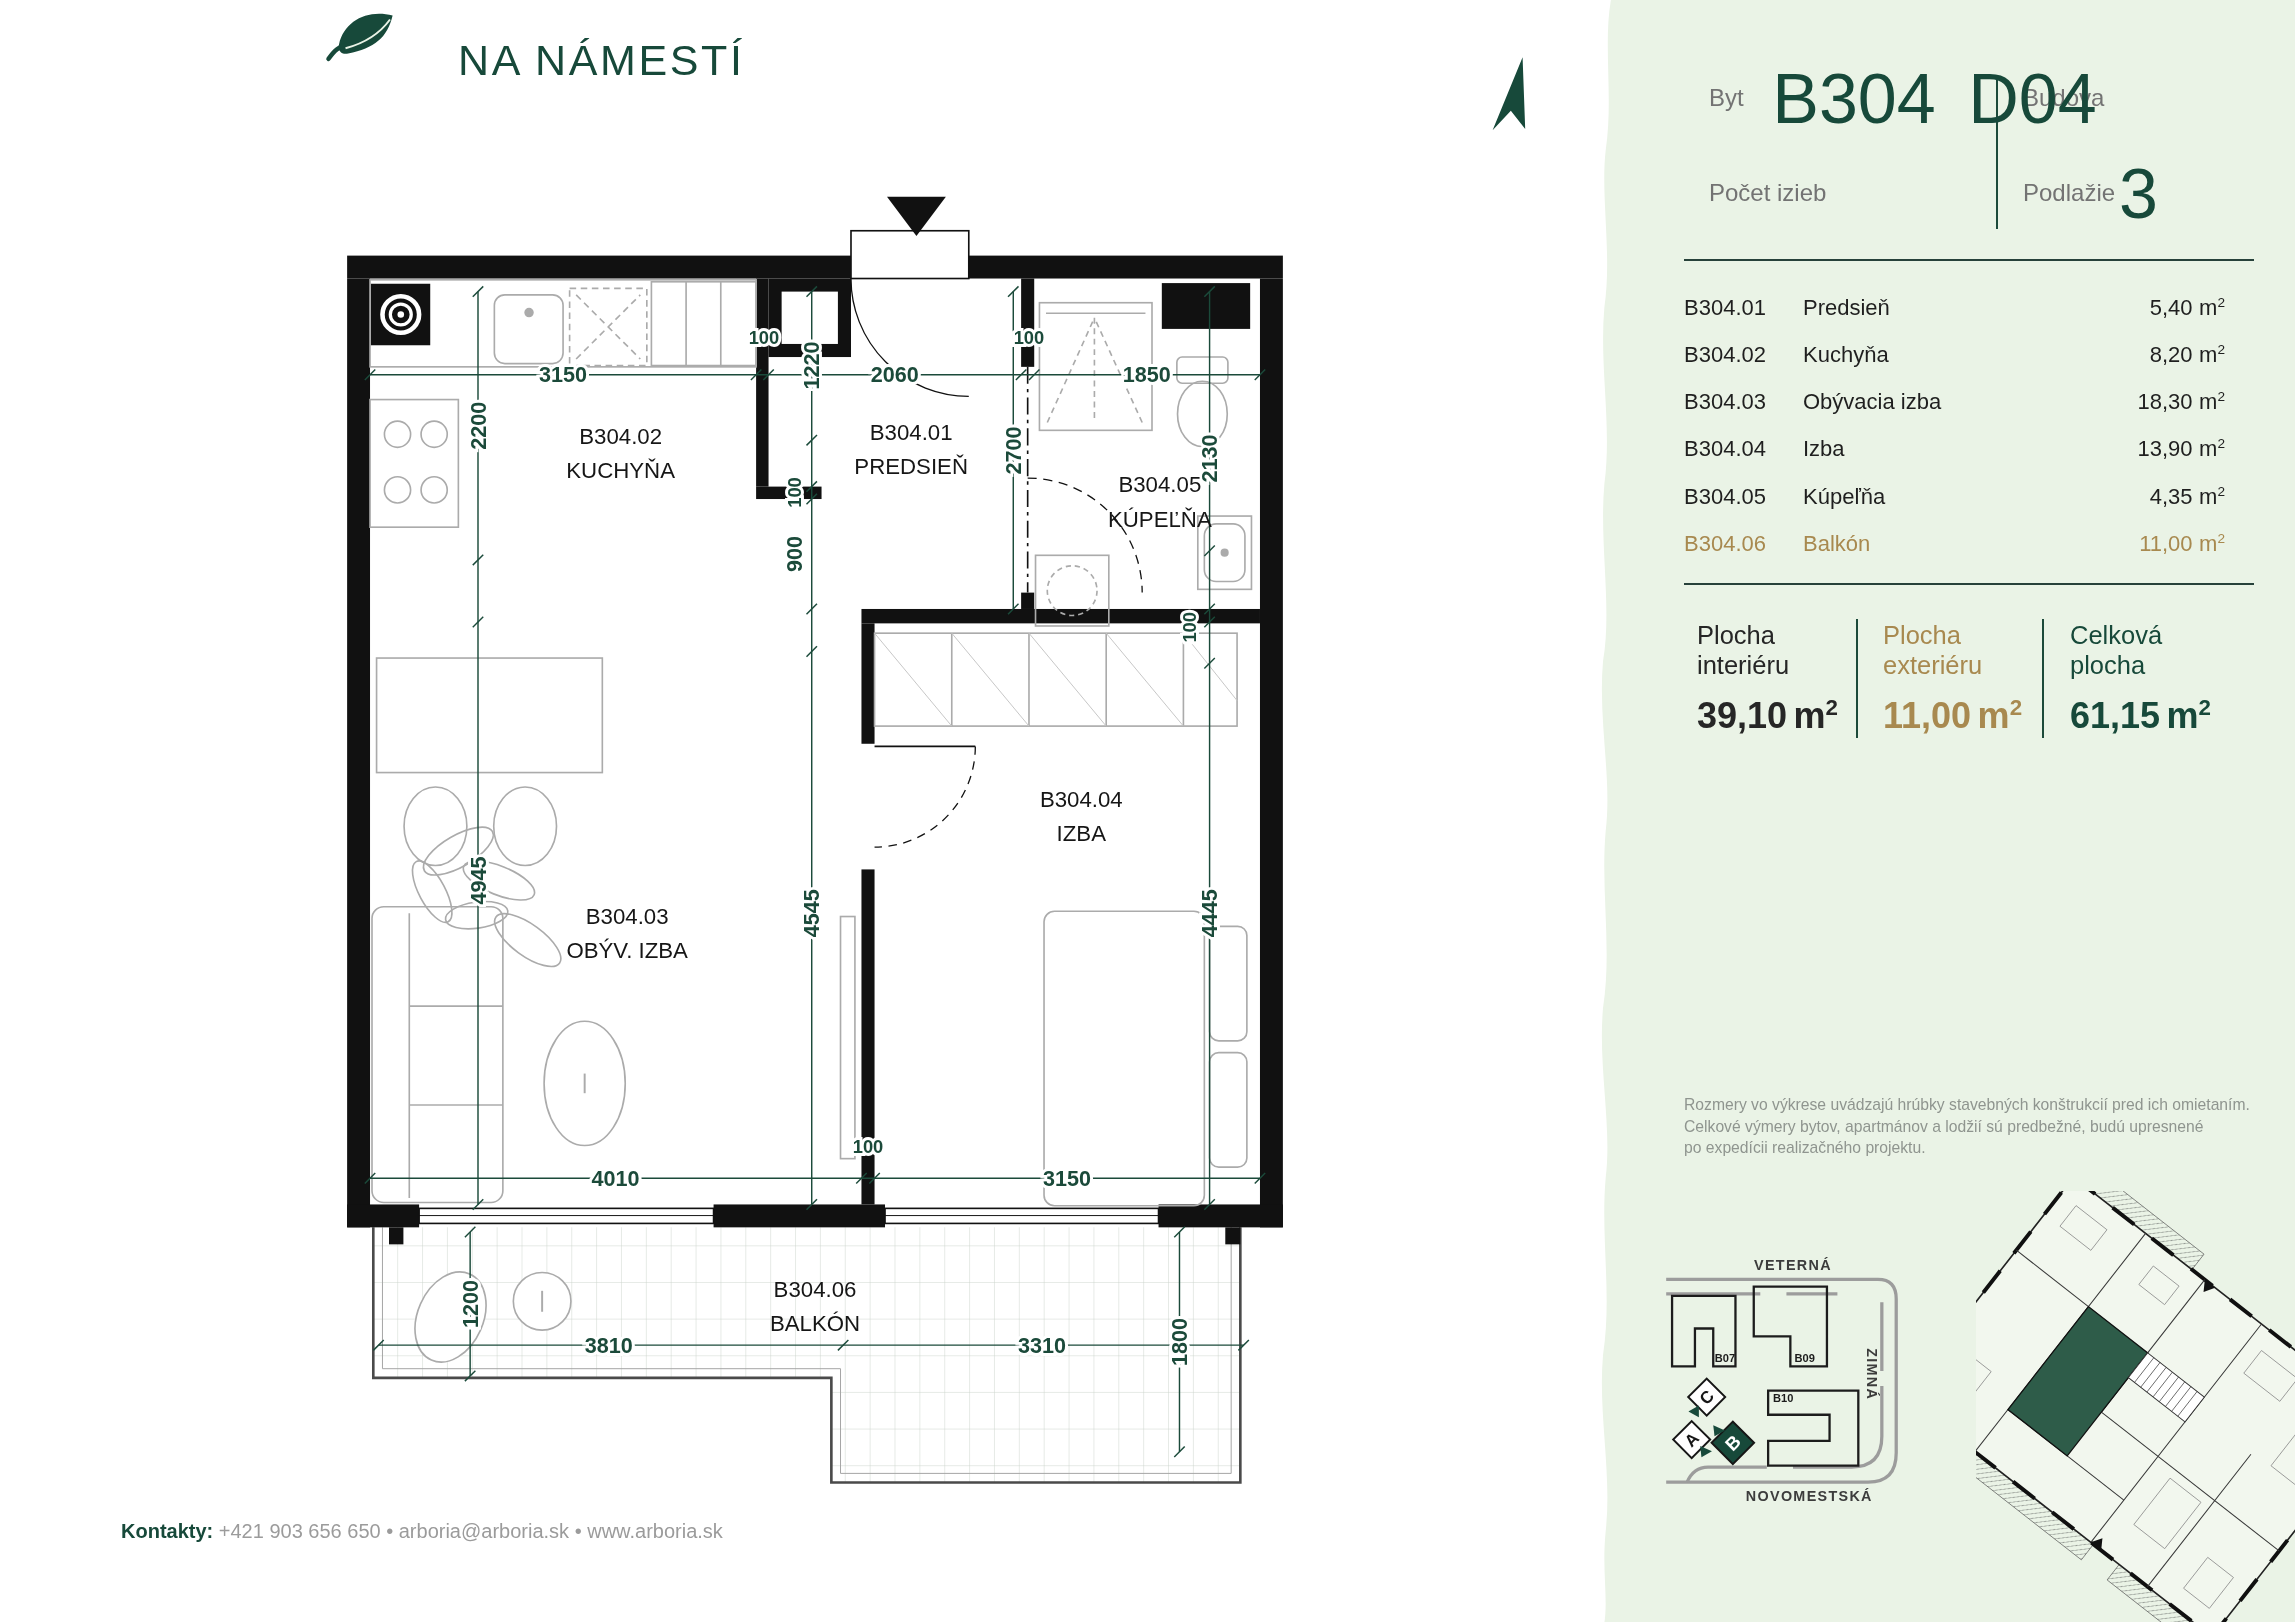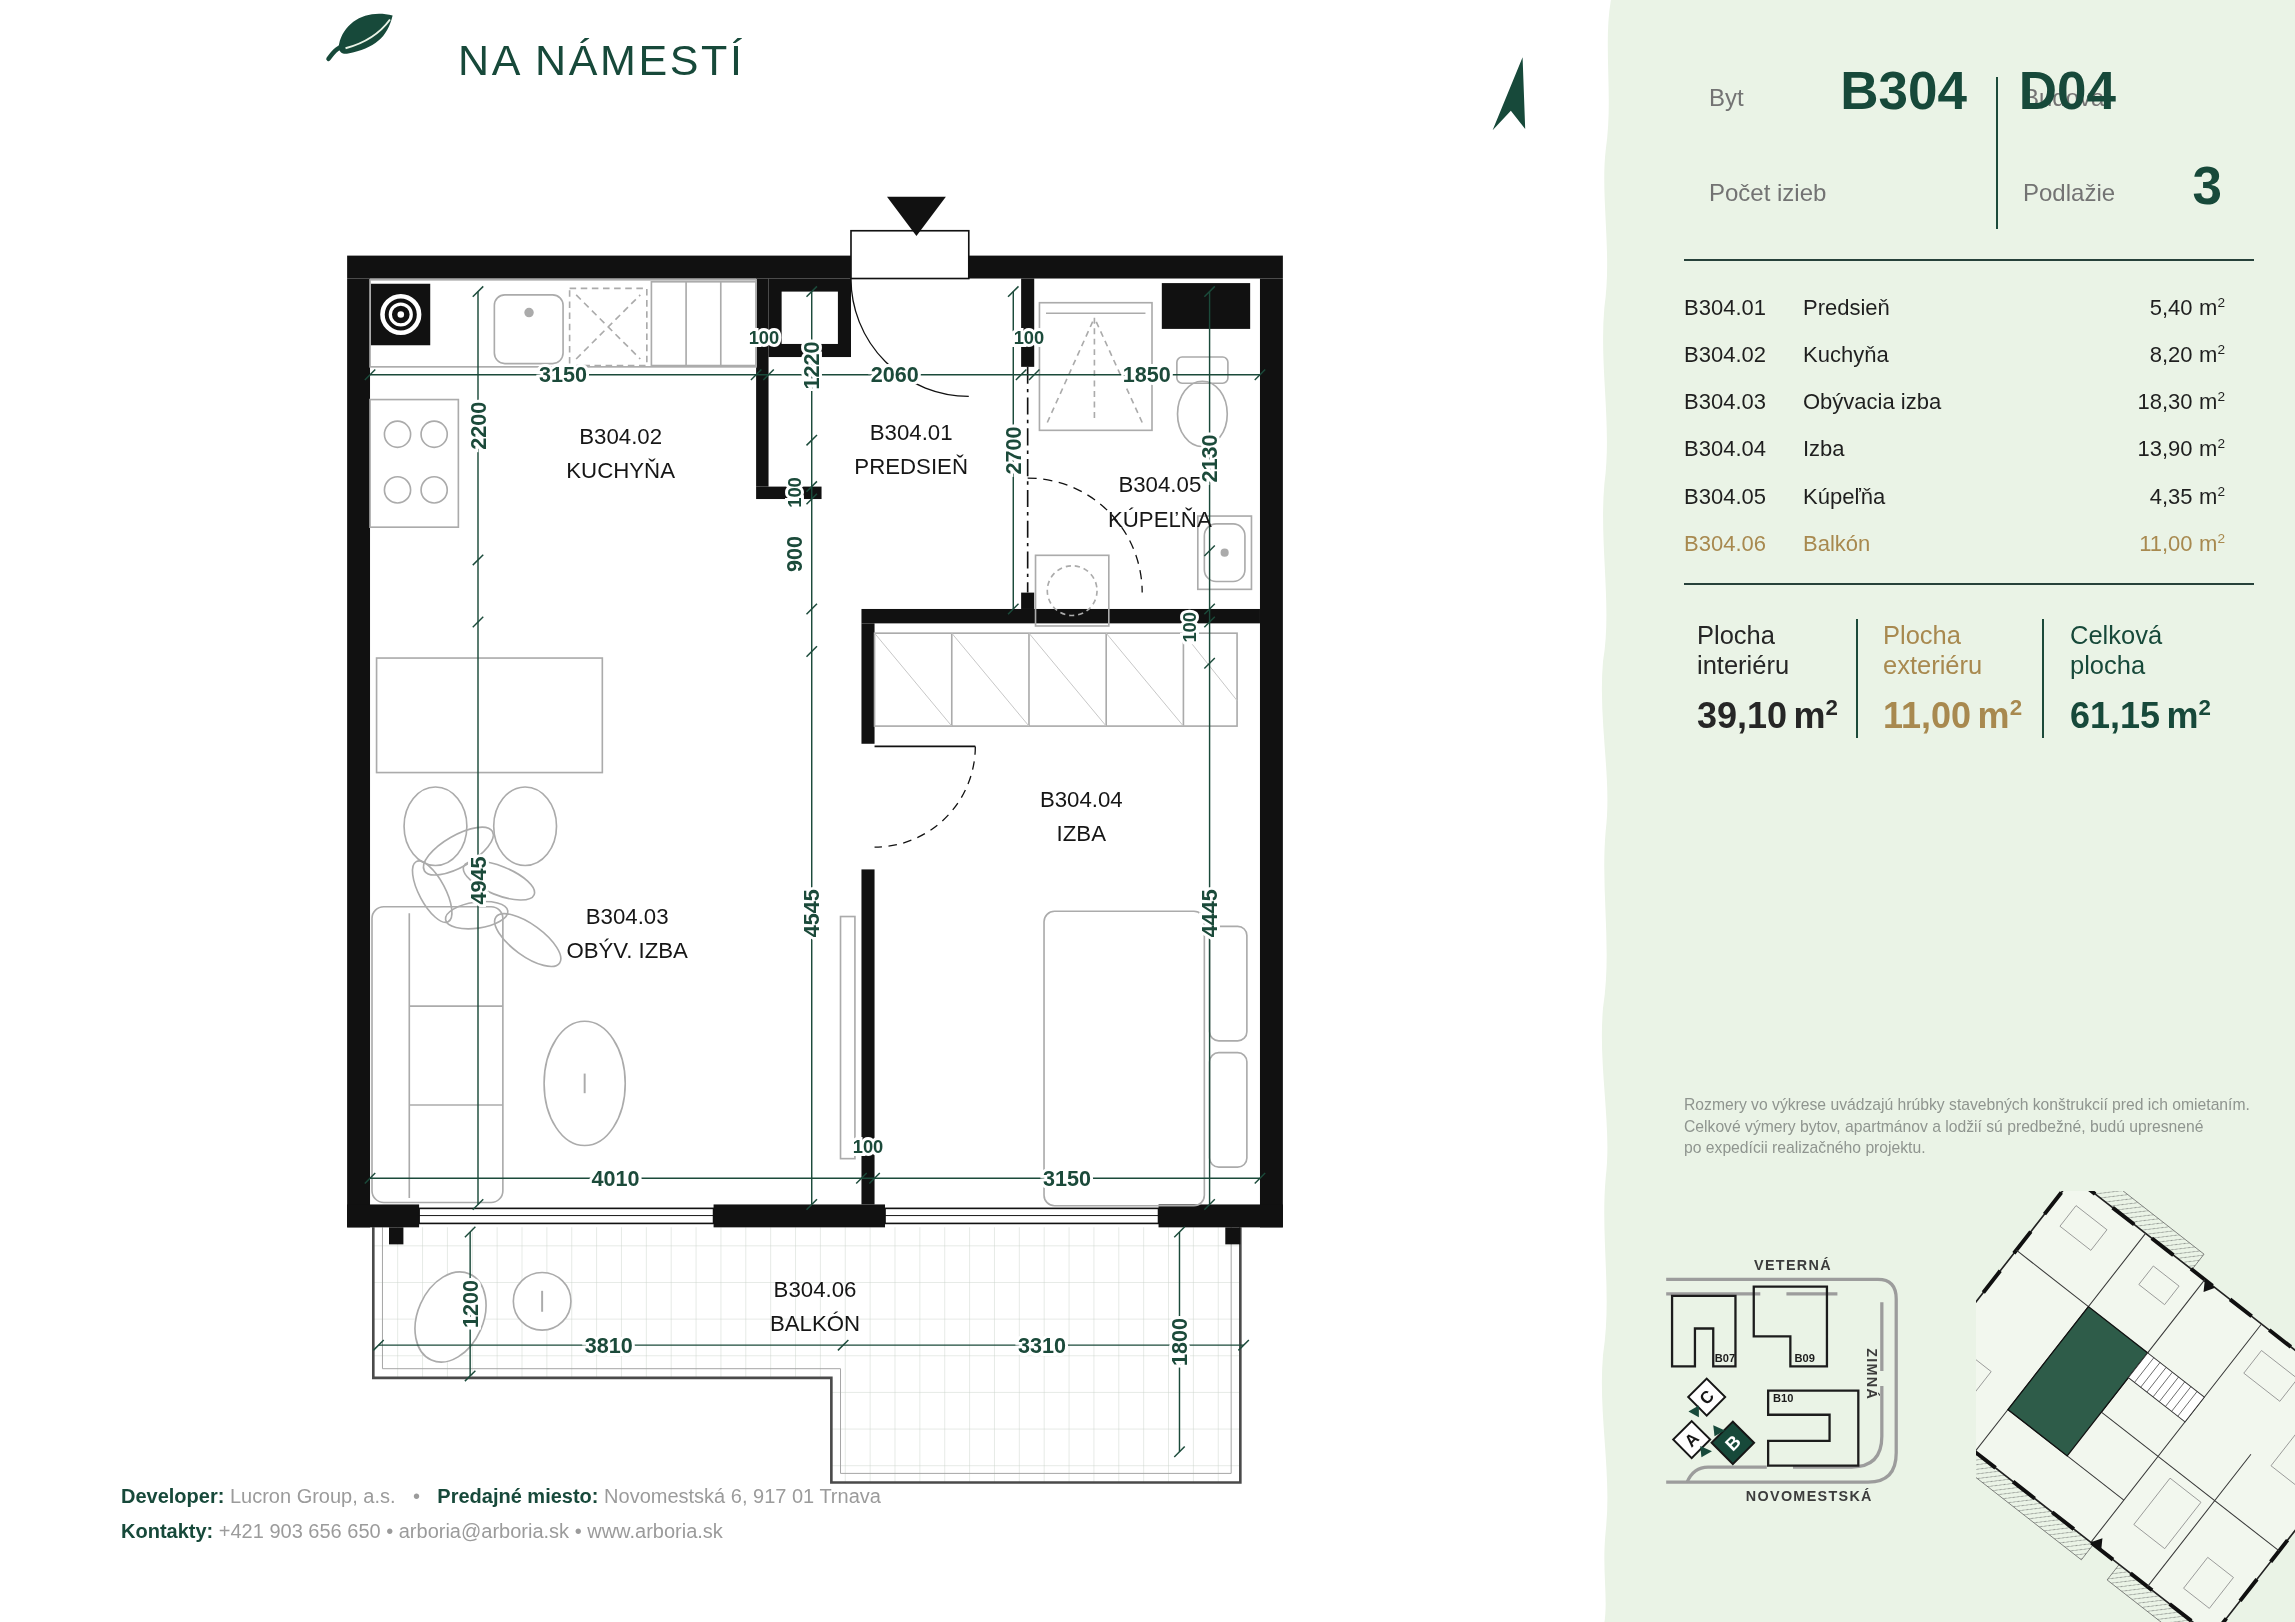--- a/index.html
+++ b/index.html
@@ -13,21 +13,21 @@
   .abs{position:absolute}
   .nowrap{white-space:nowrap}
 
   
   .wordmark{font-size:73px;font-weight:800;letter-spacing:-2px;color:var(--brand);line-height:1}
   .project{font-size:43px;font-weight:500;letter-spacing:2.6px;color:var(--brand);line-height:1}
 
   
   .panel-bg{left:1611px;top:0;width:684px;height:1623px;background:var(--panel)}
   .plabel{font-size:24px;font-weight:500;color:#737373}
-  .pvalue{font-size:53px;font-weight:700;color:var(--brand);line-height:1;text-align:right}
+  .pvalue{font-size:70px;font-weight:400;color:var(--brand);line-height:1;text-align:center}
   .vline{width:2px;background:#1c4a3a}
   .rule{height:2px;background:#27413a}
 
   .room-row{left:1684px;width:541px;height:30px;display:flex;align-items:center;
             font-size:22px;font-weight:500;color:var(--ink)}
   .room-row .code{width:119px}
   .room-row .area{margin-left:auto;text-align:left}
   .room-row.hl{color:var(--gold)}
   sup{font-size:62%;vertical-align:super}
   .unit{margin-left:6.5px}
@@ -279,27 +279,20 @@
       <text class="rlab" x="1772" y="804">KÚPEĽŇA</text>
       <text class="rlab" x="958" y="1412">B304.03</text>
       <text class="rlab" x="958" y="1464">OBÝV. IZBA</text>
       <text class="rlab" x="1652" y="1232">B304.04</text>
       <text class="rlab" x="1652" y="1284">IZBA</text>
       <text class="rlab" x="1245" y="1982">B304.06</text>
       <text class="rlab" x="1245" y="2034">BALKÓN</text>
     </g>
   </svg>
 
-  <div class="abs foot" style="left:121px;top:1485px">
-    <span class="fl">Developer:</span>
-    <span class="fv">Lucron Group, a.s.</span>
-    <span class="fv" style="margin:0 11.8px">•</span>
-    <span class="fl">Predajné miesto:</span>
-    <span class="fv">Novomestská 6, 917 01  Trnava</span>
-  </div>
   <div class="abs foot" style="left:121px;top:1520px">
     <span class="fl">Kontakty:</span>
     <span class="fv">+421 903 656 650 • arboria@arboria.sk • www.arboria.sk</span>
   </div>
 
   <div class="abs panel-bg"></div>
   <svg class="abs" style="left:1578px;top:0" width="37" height="1623" viewBox="0 0 56 2480">
     <path d="M50,0 C38,70 54,150 42,230 C34,300 52,390 40,470 C32,560 52,650 40,740 C32,830 52,930 38,1010
              C30,1100 52,1190 42,1270 C34,1360 52,1450 38,1540 C30,1630 52,1720 42,1800
              C34,1890 52,1980 38,2070 C30,2160 52,2250 42,2340 C36,2400 46,2440 40,2480

